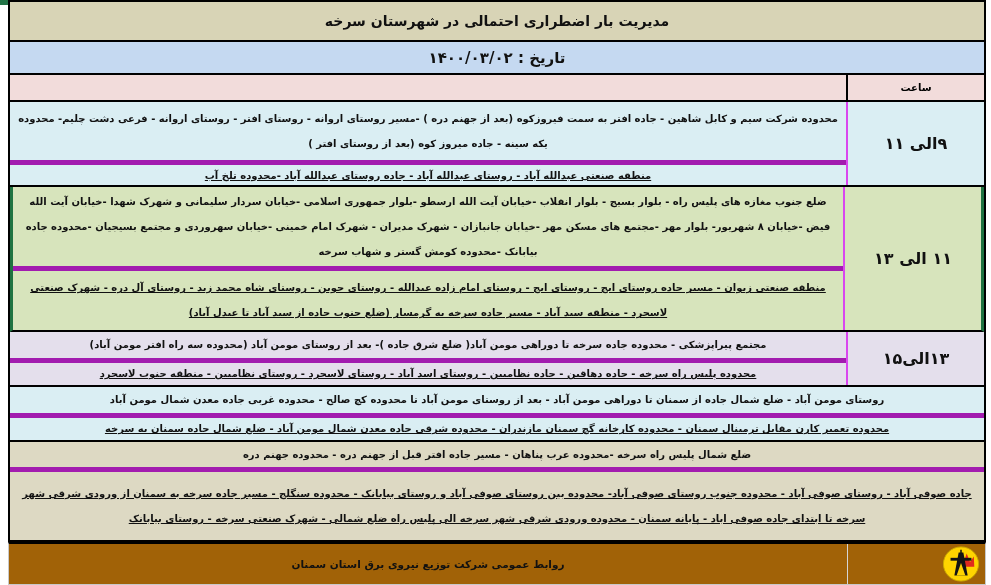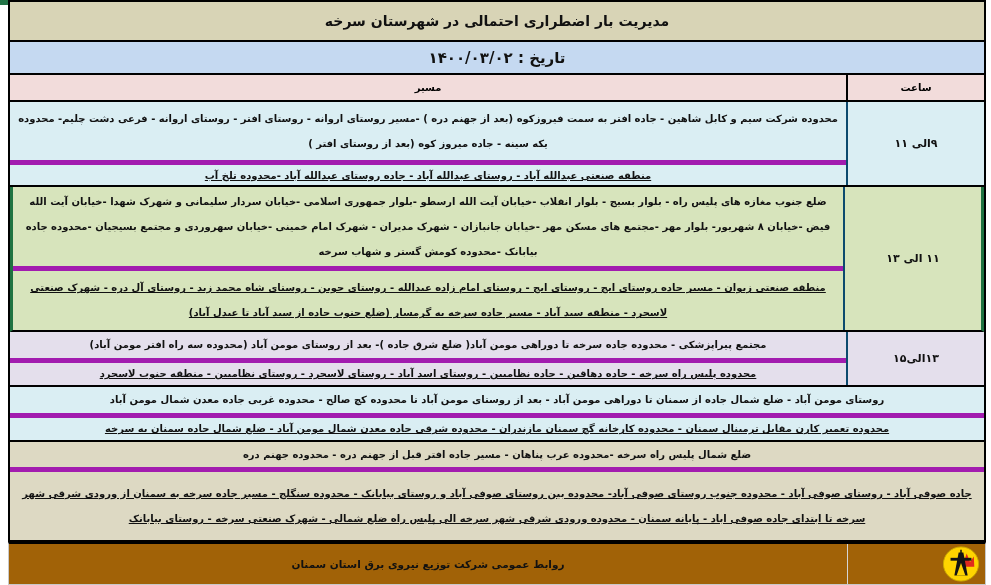--- a/index.html
+++ b/index.html
@@ -22,23 +22,23 @@
                 font-size:15px; font-weight:bold; color:#111; }
 
   .header-row { height:27px; display:flex; border-bottom:2px solid #000; background:#f2dcdb; }
   .header-row .hour-head { width:138px; border-left:2px solid #000; display:flex;
                            align-items:center; justify-content:center;
                            font-size:10px; font-weight:bold; }
   .header-row .route-head { flex:1; display:flex; align-items:center; justify-content:center;
                             font-size:10px; font-weight:bold; }
 
   .rowgroup { display:flex; border-bottom:2px solid #000; }
-  .rowgroup .hour-cell { width:138px; border-left:2px solid #0c4a6e; display:flex;
+  .rowgroup .hour-cell { width:138px; border-left:2px solid #d946ef; display:flex;
                          align-items:center; justify-content:center;
-                         font-size:11px; font-weight:bold; color:#111; }
+                         font-size:16px; font-weight:bold; color:#111; }
   .rowgroup .routes { flex:1; display:flex; flex-direction:column; }
   .route-cell { display:flex; align-items:center; justify-content:center; text-align:center;
                 padding:1px 8px; font-size:10px; font-weight:bold; color:#111;
                 line-height:25px; overflow:hidden; }
   .route-cell + .route-cell { border-top:5px solid #a21caf;text-decoration:underline; }
 
   .g1 .route-cell, .g1 .hour-cell, .g4 .route-cell, .g4 .hour-cell { background:#daeef3; }
   .g2 .route-cell, .g2 .hour-cell { background:#d7e4bc; }
   .g3 .route-cell, .g3 .hour-cell { background:#e4dfec; }
   .g5 .route-cell, .g5 .hour-cell { background:#ddd9c3; }
@@ -74,21 +74,20 @@
       <div class="band title-row">
         <span>مدیریت بار اضطراری احتمالی در شهرستان سرخه</span>
       </div>
 
       <div class="band date-row">
         <span>تاریخ : ۱۴۰۰/۰۳/۰۲</span>
       </div>
 
       <div class="header-row">
         <div class="hour-head">ساعت</div>
-        <div class="route-head">مسیر</div>
       </div>
 
       <div class="rowgroup g1">
         <div class="hour-cell">۹الی ۱۱</div>
         <div class="routes">
           <div class="route-cell r-h60">محدوده شرکت سیم و کابل شاهین - جاده افتر به سمت فیروزکوه (بعد از جهنم دره ) -مسیر روستای اروانه - روستای افتر - روستای اروانه - فرعی دشت چلیم- محدوده یکه سینه - جاده میروز کوه (بعد از روستای افتر )</div>
           <div class="route-cell r-h25">منطقه صنعتی عبدالله آباد - روستای عبدالله آباد - جاده روستای عبدالله آباد -محدوده تلخ آب</div>
         </div>
       </div>
 

